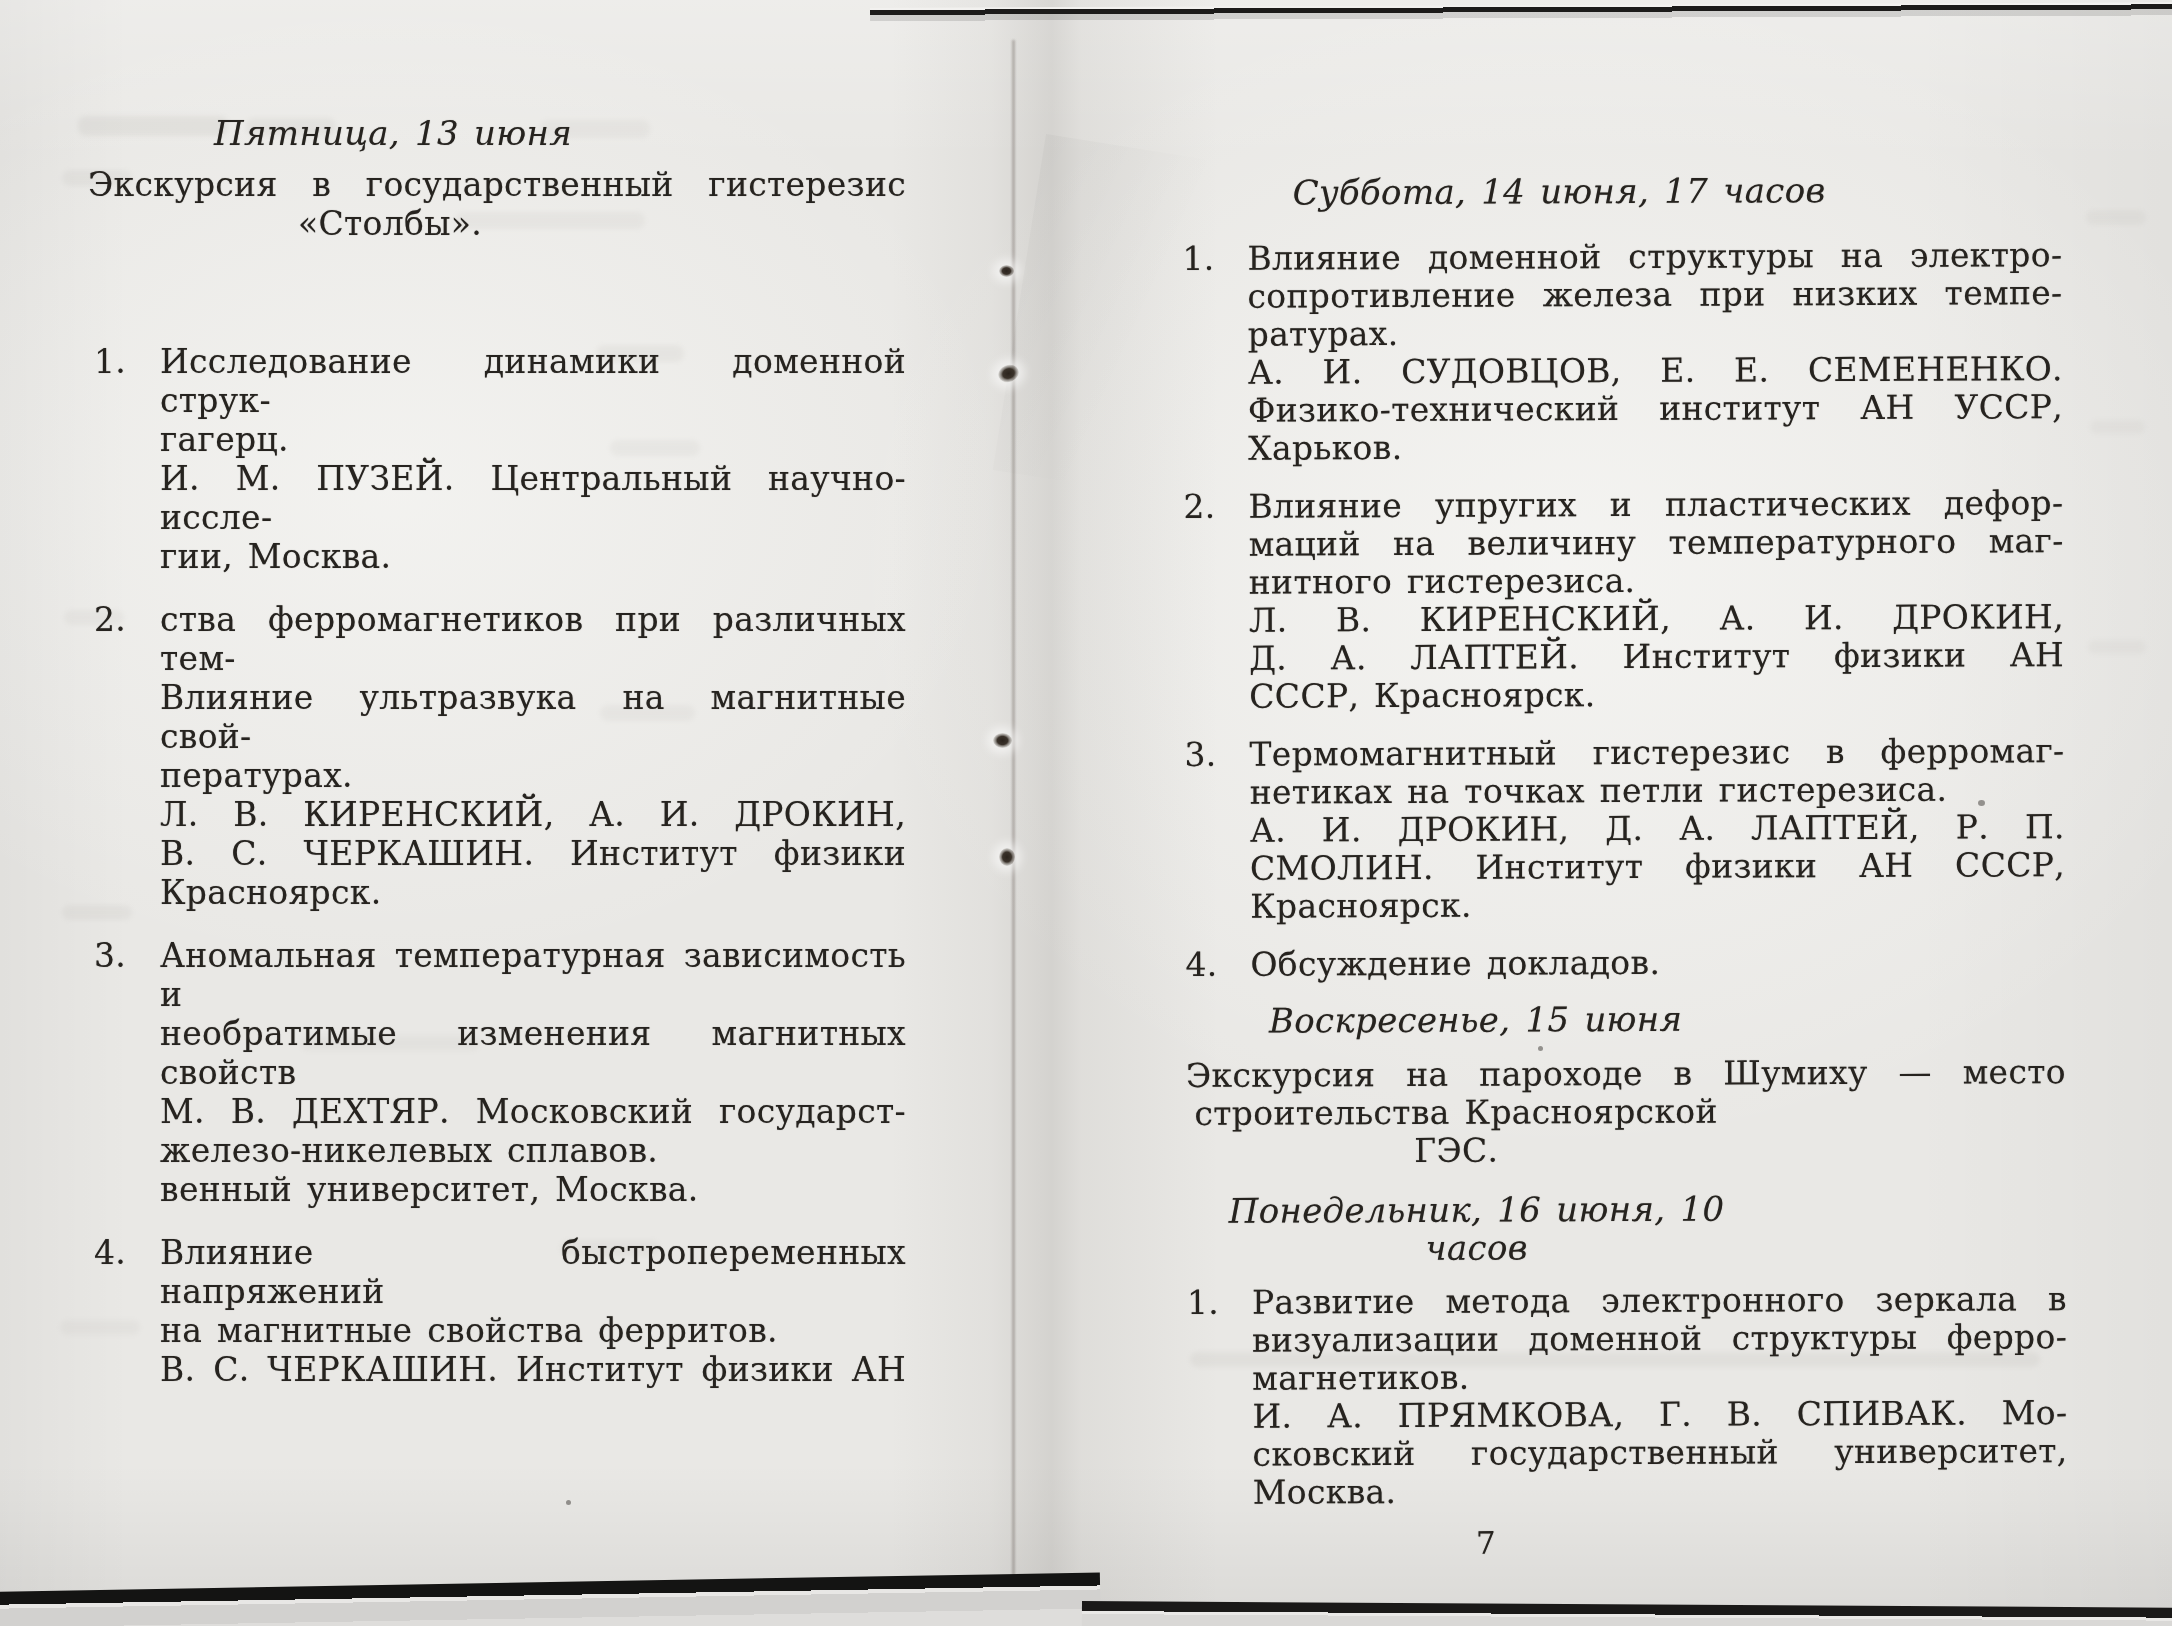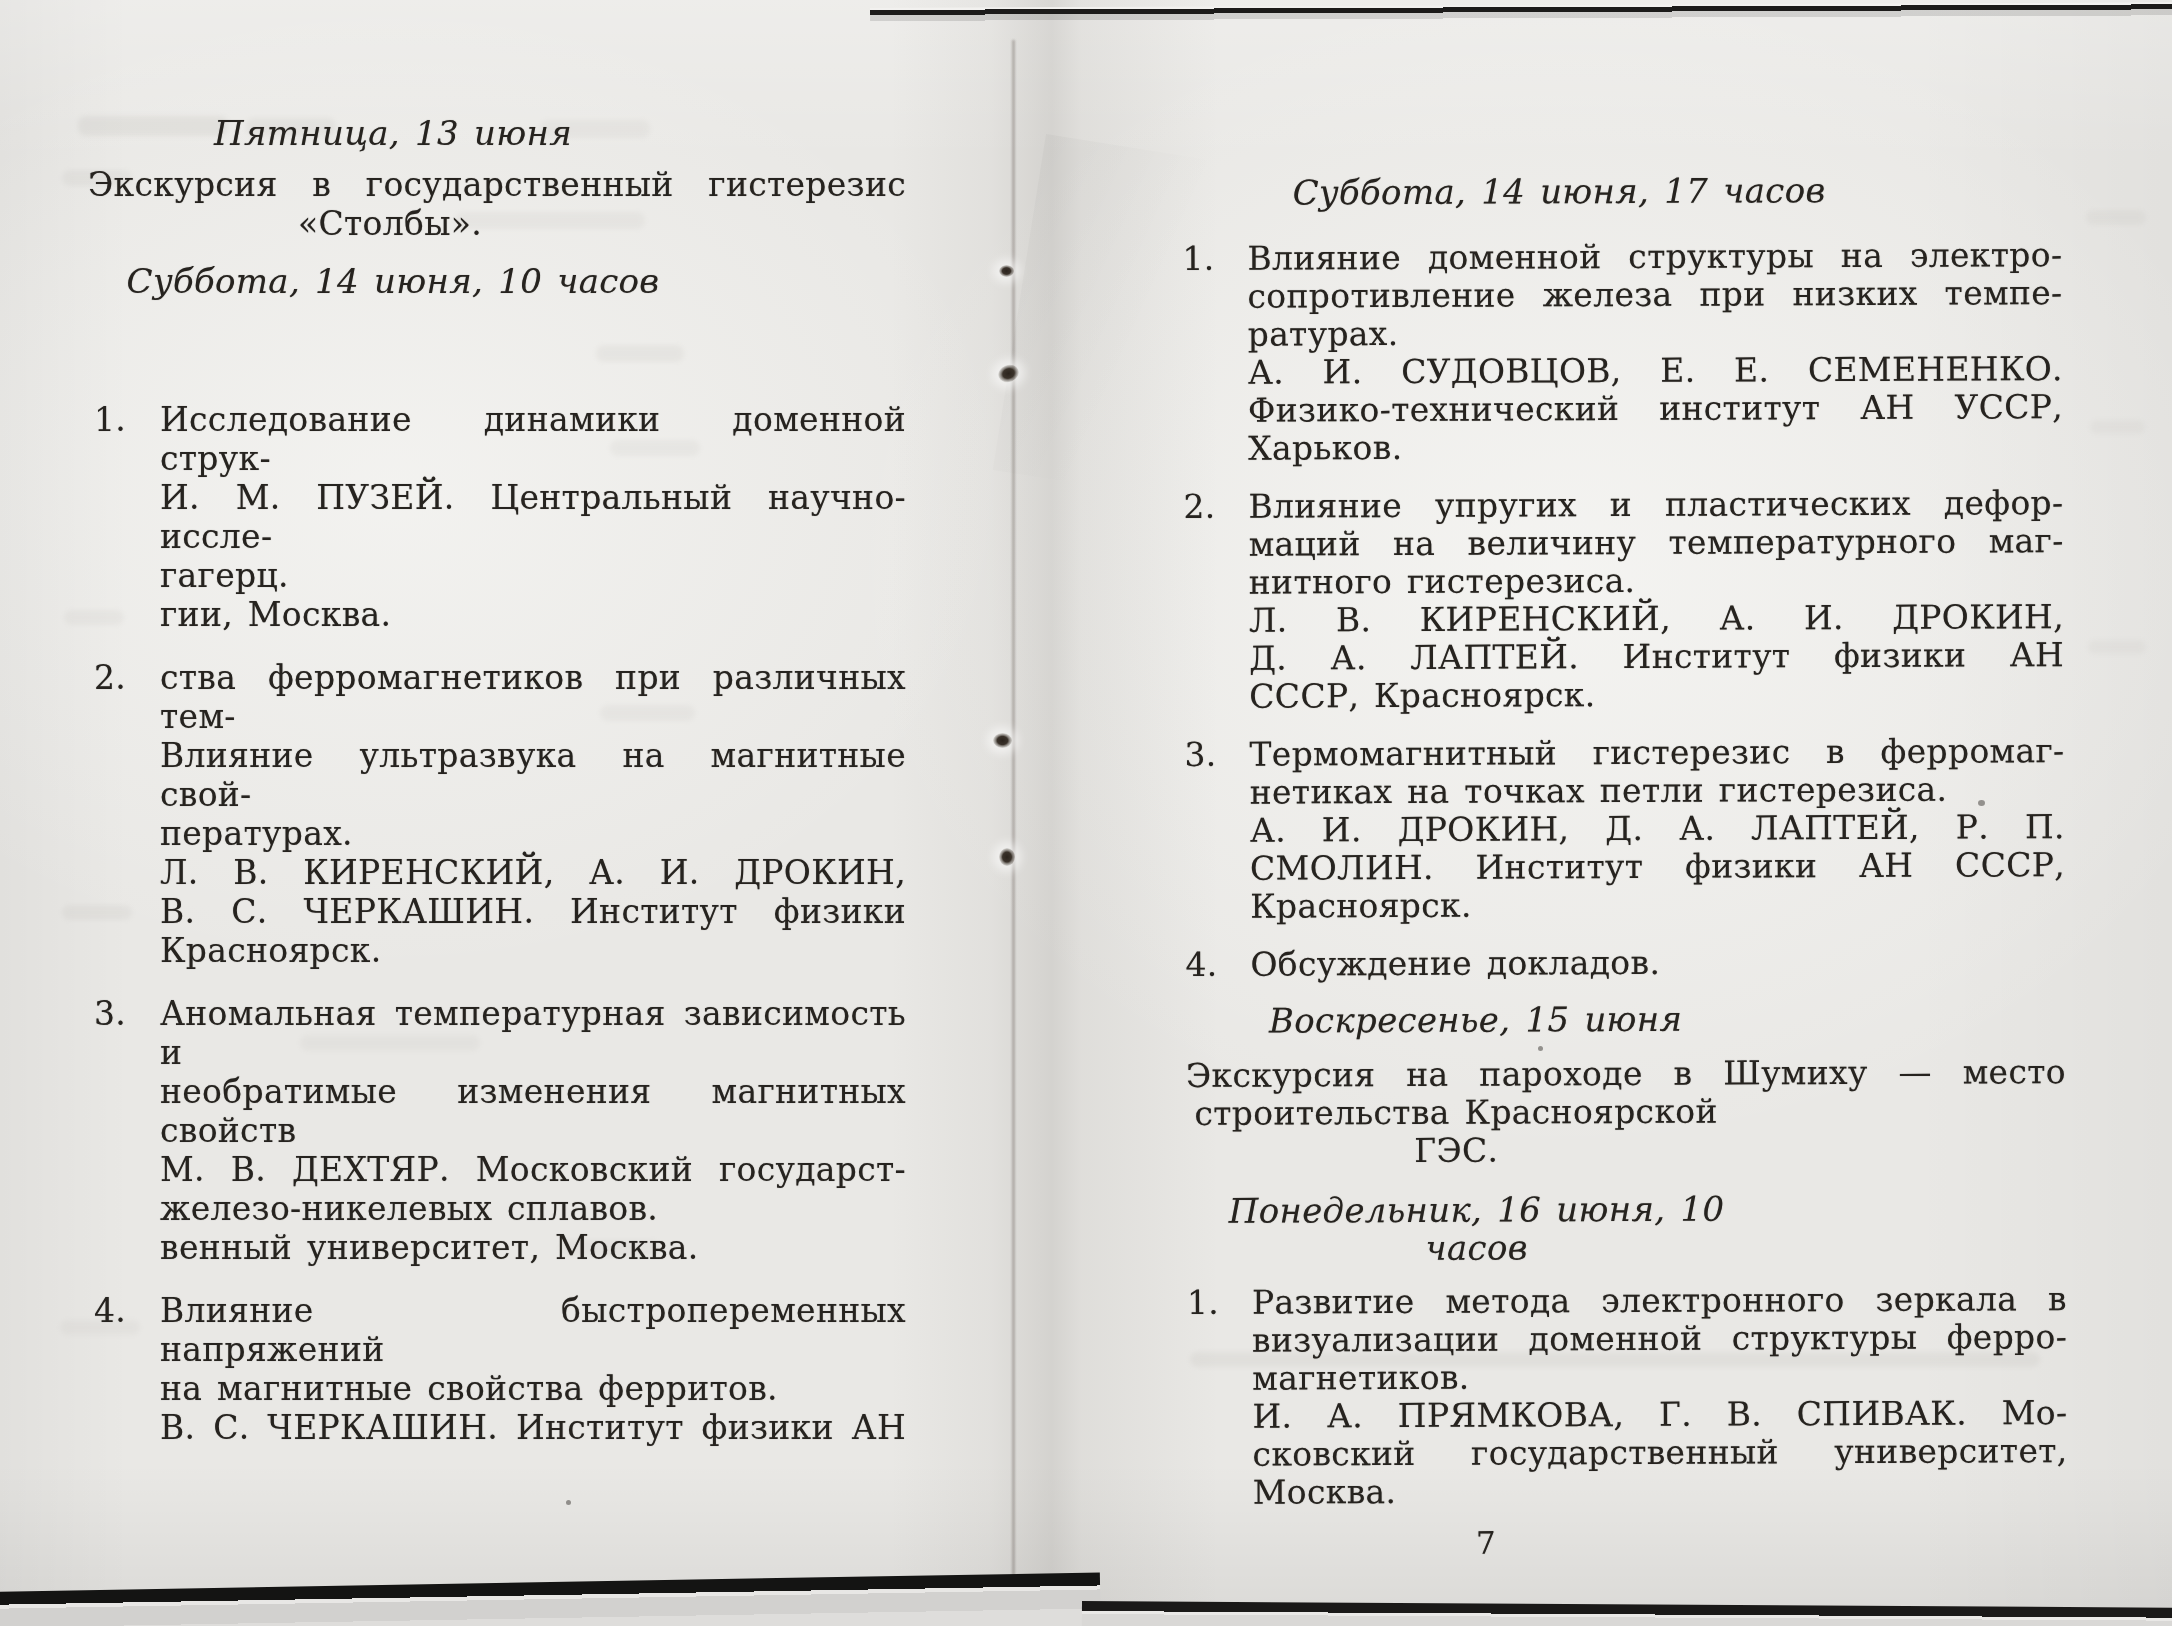--- a/index.html
+++ b/index.html
@@ -120,28 +120,27 @@
   <div class="edge-top"></div>
   <div class="edge-bottom-left"></div>
   <div class="edge-bottom-right"></div>
 
   <div class="page-content left">
     <div class="heading">Пятница, 13 июня</div>
     <div class="excursion mt-exc-l" id="exc-left">
         <div class="line jl">Экскурсия в государственный гистерезис</div>
         <div class="line cl">«Столбы».</div>
       </div>
-    <div class="heading mt-h2-l">Суббота, 14 июня, 10 часов</div>
     <div class="items mt-items-l" id="items-left">
         <div class="item">
           <span class="num">1.</span>
           <div class="ibody">
             <div class="line jl">Исследование динамики доменной струк-</div>
+            <div class="line ll">гагерц.</div>
             <div class="line jl">И. М. ПУЗЕЙ. Центральный научно-иссле-</div>
-            <div class="line ll">гагерц.</div>
             <div class="line ll">гии, Москва.</div>
           </div>
         </div>
         <div class="item">
           <span class="num">2.</span>
           <div class="ibody">
             <div class="line jl">ства ферромагнетиков при различных тем-</div>
             <div class="line jl">Влияние ультразвука на магнитные свой-</div>
             <div class="line ll">пературах.</div>
             <div class="line jl">Л. В. КИРЕНСКИЙ, А. И. ДРОКИН,</div>

